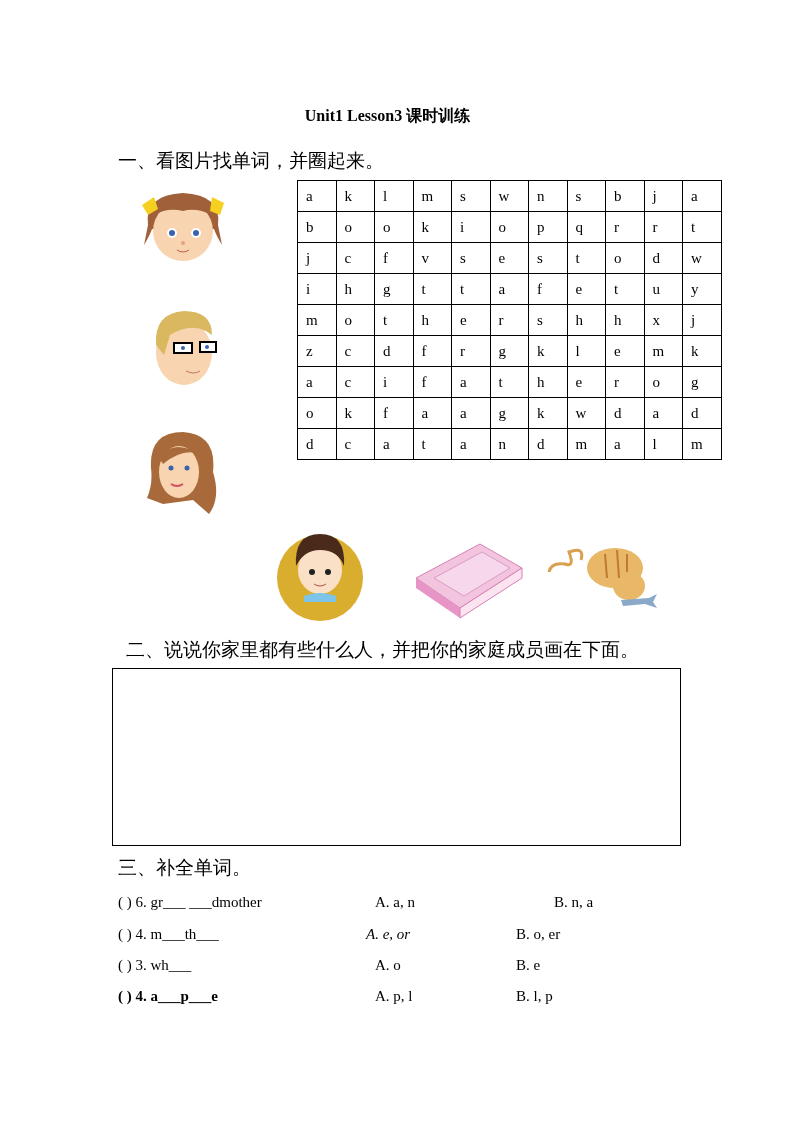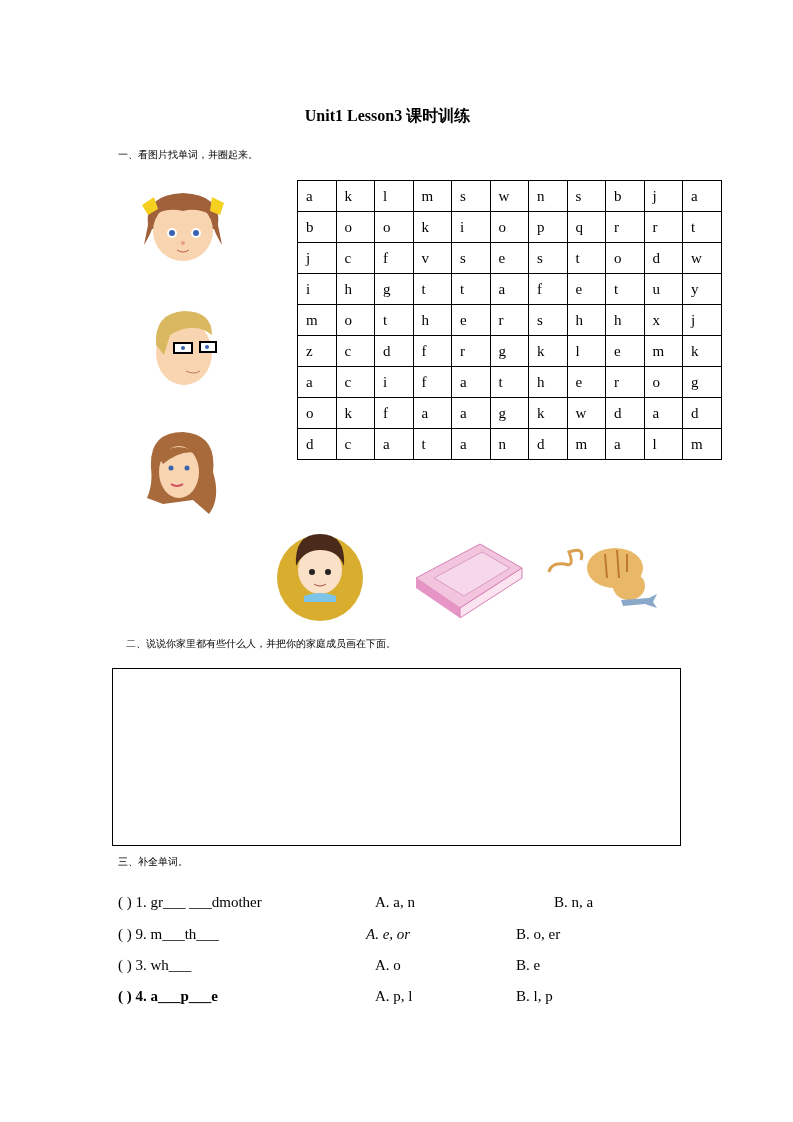--- a/index.html
+++ b/index.html
@@ -1,20 +1,20 @@
 <!DOCTYPE html>
 <html><head>
 <meta charset="utf-8">
 <style>
   html, body { margin:0; padding:0; background:#ffffff; }
   body { width:793px; height:1122px; position:relative; overflow:hidden;
          font-family:"Liberation Serif","DejaVu Serif",serif; color:#000; }
   .abs { position:absolute; }
   .title { left:0; width:775px; top:106px; text-align:center; font-weight:bold; font-size:16px; }
-  .cn { font-family:"DejaVu Sans","Liberation Sans",sans-serif; font-size:10px; }
+  .cn { font-family:"DejaVu Sans","Liberation Sans",sans-serif; font-size:19px; }
   .sec1 { left:118px; top:148px; }
   .sec2 { left:118px; top:637px;margin-left:8px; }
   .sec3 { left:118px; top:855px; }
   table.grid { position:absolute; left:297px; top:180px; border-collapse:collapse; }
   table.grid td { width:29.5px; height:30px; border:1px solid #000; padding:0 0 0 8px;
                   font-size:15px; vertical-align:middle; text-align:left; }
   .drawbox { left:112px; top:668px; width:567px; height:176px; border:1.5px solid #000; }
   .q { font-size:15px; }
   .pic { position:absolute; }
 </style>
@@ -205,24 +205,24 @@
   <path d="M76 58 L104 56 L112 52 L108 60 L112 66 L100 62 L78 64 Z" fill="#8aa8c8"></path>
 </svg>
 
 <div class="abs cn sec2">二、说说你家里都有些什么人，并把你的家庭成员画在下面。</div>
 
 <div class="abs drawbox"></div>
 
 <div class="abs cn sec3">三、补全单词。</div>
 
 <div id="questions">
-    <div class="abs q" style="left: 118px; top: 894px;">(    ) 1. gr___ ___dmother</div>
+    <div class="abs q" style="left: 118px; top: 894px;">(    ) 6. gr___ ___dmother</div>
     <div class="abs q" style="left: 375px; top: 894px;">A. a, n</div>
     <div class="abs q" style="left: 516px; top: 894px; margin-left: 38px;">B. n, a</div>
-    <div class="abs q" style="left: 118px; top: 926px;">(    ) 9. m___th___</div>
+    <div class="abs q" style="left: 118px; top: 926px;">(    ) 4. m___th___</div>
     <div class="abs q" style="left: 366px; top: 926px; font-style: italic;">A. e, or</div>
     <div class="abs q" style="left: 516px; top: 926px;">B. o, er</div>
     <div class="abs q" style="left: 118px; top: 957px; text-align: right;">(    ) 3. wh___</div>
     <div class="abs q" style="left: 375px; top: 957px;">A. o</div>
     <div class="abs q" style="left: 516px; top: 957px;">B. e</div>
     <div class="abs q" style="left: 118px; top: 988px; font-weight: bold;">(    ) 4. a___p___e</div>
     <div class="abs q" style="left: 375px; top: 988px;">A. p, l</div>
     <div class="abs q" style="left: 516px; top: 988px;">B. l, p</div>
   </div>
 

